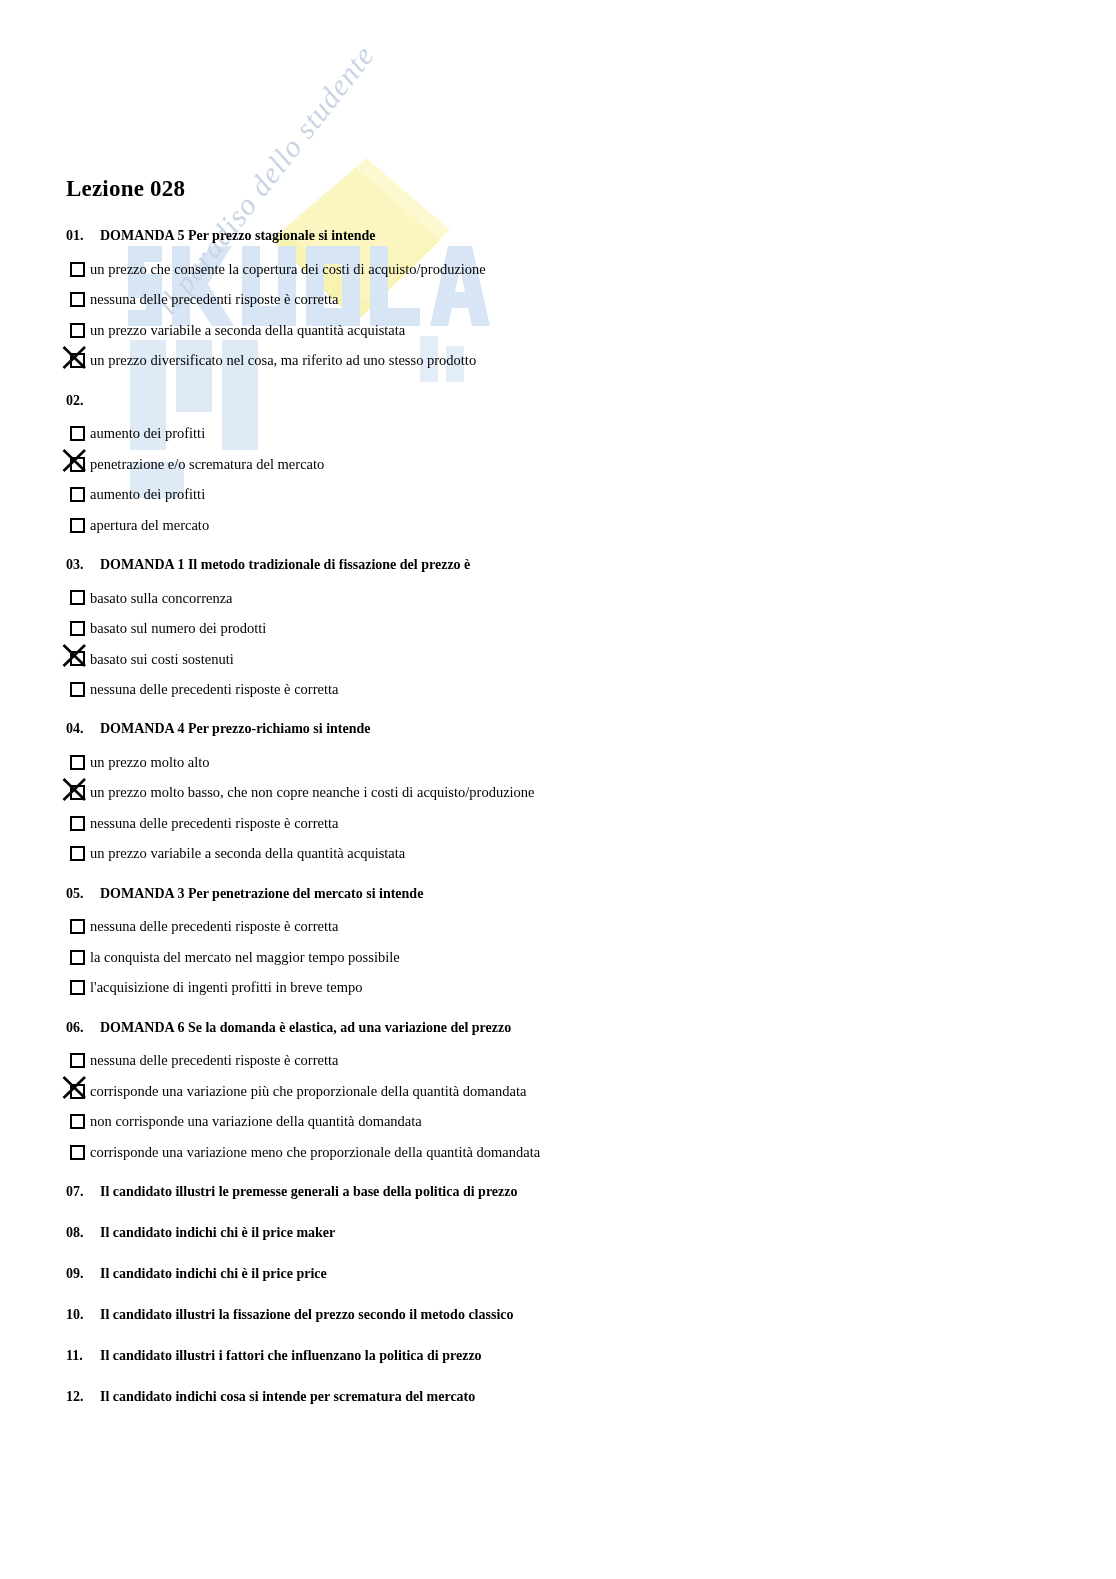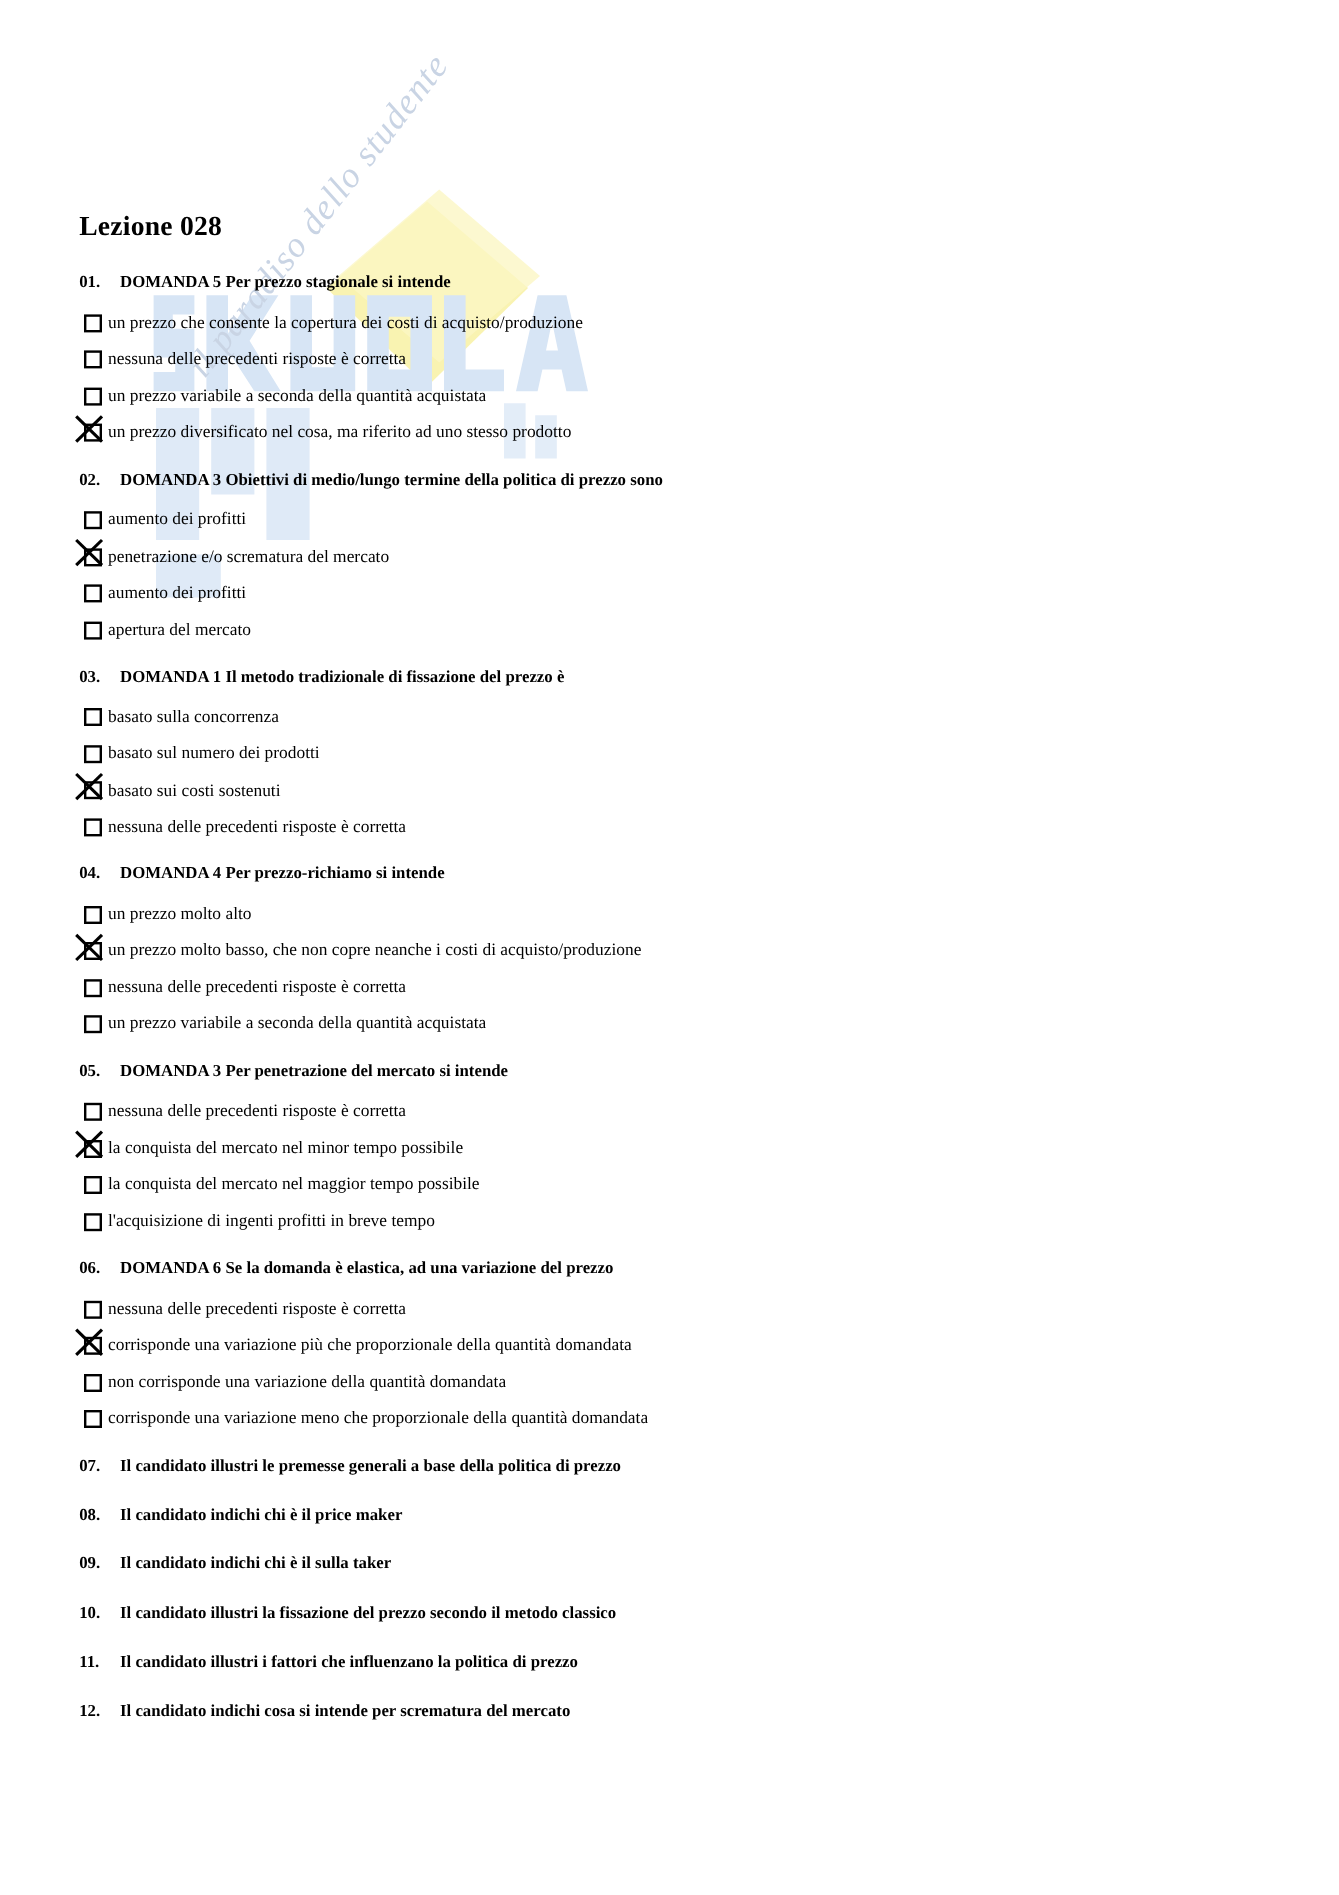--- a/index.html
+++ b/index.html
@@ -194,21 +194,20 @@
                   <line x1="23" y1="2" x2="1.5" y2="23" stroke="#000" stroke-width="2.6"></line>
                 </svg>
               </span>
               <span class="opt-label">un prezzo diversificato nel cosa, ma riferito ad uno stesso prodotto</span>
             </div>
           </div>
         </div>
         <div class="question mc">
           <div class="q-head">
             <span class="q-num">02.</span>
-            <span class="q-text">DOMANDA 3 Obiettivi di medio/lungo termine della politica di prezzo sono</span>
           </div>
           <div class="options">
             <div class="option">
               <span class="box-wrap">
                 <span class="box"></span>
               </span>
               <span class="opt-label">aumento dei profitti</span>
             </div>
             <div class="option">
               <span class="box-wrap">
@@ -314,61 +313,51 @@
           <div class="options">
             <div class="option">
               <span class="box-wrap">
                 <span class="box"></span>
               </span>
               <span class="opt-label">nessuna delle precedenti risposte è corretta</span>
             </div>
             <div class="option">
               <span class="box-wrap">
                 <span class="box"></span>
+              </span>
+              <span class="opt-label">la conquista del mercato nel maggior tempo possibile</span>
+            </div>
+            <div class="option">
+              <span class="box-wrap">
+                <span class="box"></span>
+              </span>
+              <span class="opt-label">l'acquisizione di ingenti profitti in breve tempo</span>
+            </div>
+          </div>
+        </div>
+        <div class="question mc">
+          <div class="q-head">
+            <span class="q-num">06.</span>
+            <span class="q-text">DOMANDA 6 Se la domanda è elastica, ad una variazione del prezzo</span>
+          </div>
+          <div class="options">
+            <div class="option">
+              <span class="box-wrap">
+                <span class="box"></span>
+              </span>
+              <span class="opt-label">nessuna delle precedenti risposte è corretta</span>
+            </div>
+            <div class="option">
+              <span class="box-wrap">
+                <span class="box"></span>
                 <svg class="xmark" viewBox="0 0 25 25">
                   <line x1="1.5" y1="2" x2="23" y2="23" stroke="#000" stroke-width="2.6"></line>
                   <line x1="23" y1="2" x2="1.5" y2="23" stroke="#000" stroke-width="2.6"></line>
                 </svg>
               </span>
-              <span class="opt-label">la conquista del mercato nel minor tempo possibile</span>
-            </div>
-            <div class="option">
-              <span class="box-wrap">
-                <span class="box"></span>
-              </span>
-              <span class="opt-label">la conquista del mercato nel maggior tempo possibile</span>
-            </div>
-            <div class="option">
-              <span class="box-wrap">
-                <span class="box"></span>
-              </span>
-              <span class="opt-label">l'acquisizione di ingenti profitti in breve tempo</span>
-            </div>
-          </div>
-        </div>
-        <div class="question mc">
-          <div class="q-head">
-            <span class="q-num">06.</span>
-            <span class="q-text">DOMANDA 6 Se la domanda è elastica, ad una variazione del prezzo</span>
-          </div>
-          <div class="options">
-            <div class="option">
-              <span class="box-wrap">
-                <span class="box"></span>
-              </span>
-              <span class="opt-label">nessuna delle precedenti risposte è corretta</span>
-            </div>
-            <div class="option">
-              <span class="box-wrap">
-                <span class="box"></span>
-                <svg class="xmark" viewBox="0 0 25 25">
-                  <line x1="1.5" y1="2" x2="23" y2="23" stroke="#000" stroke-width="2.6"></line>
-                  <line x1="23" y1="2" x2="1.5" y2="23" stroke="#000" stroke-width="2.6"></line>
-                </svg>
-              </span>
               <span class="opt-label">corrisponde una variazione più che proporzionale della quantità domandata</span>
             </div>
             <div class="option">
               <span class="box-wrap">
                 <span class="box"></span>
               </span>
               <span class="opt-label">non corrisponde una variazione della quantità domandata</span>
             </div>
             <div class="option">
               <span class="box-wrap">
@@ -386,21 +375,21 @@
         </div>
         <div class="question essay">
           <div class="q-head">
             <span class="q-num">08.</span>
             <span class="q-text">Il candidato indichi chi è il price maker</span>
           </div>
         </div>
         <div class="question essay">
           <div class="q-head">
             <span class="q-num">09.</span>
-            <span class="q-text">Il candidato indichi chi è il sulla taker</span>
+            <span class="q-text">Il candidato indichi chi è il price price</span>
           </div>
         </div>
         <div class="question essay">
           <div class="q-head">
             <span class="q-num">10.</span>
             <span class="q-text">Il candidato illustri la fissazione del prezzo secondo il metodo classico</span>
           </div>
         </div>
         <div class="question essay">
           <div class="q-head">

